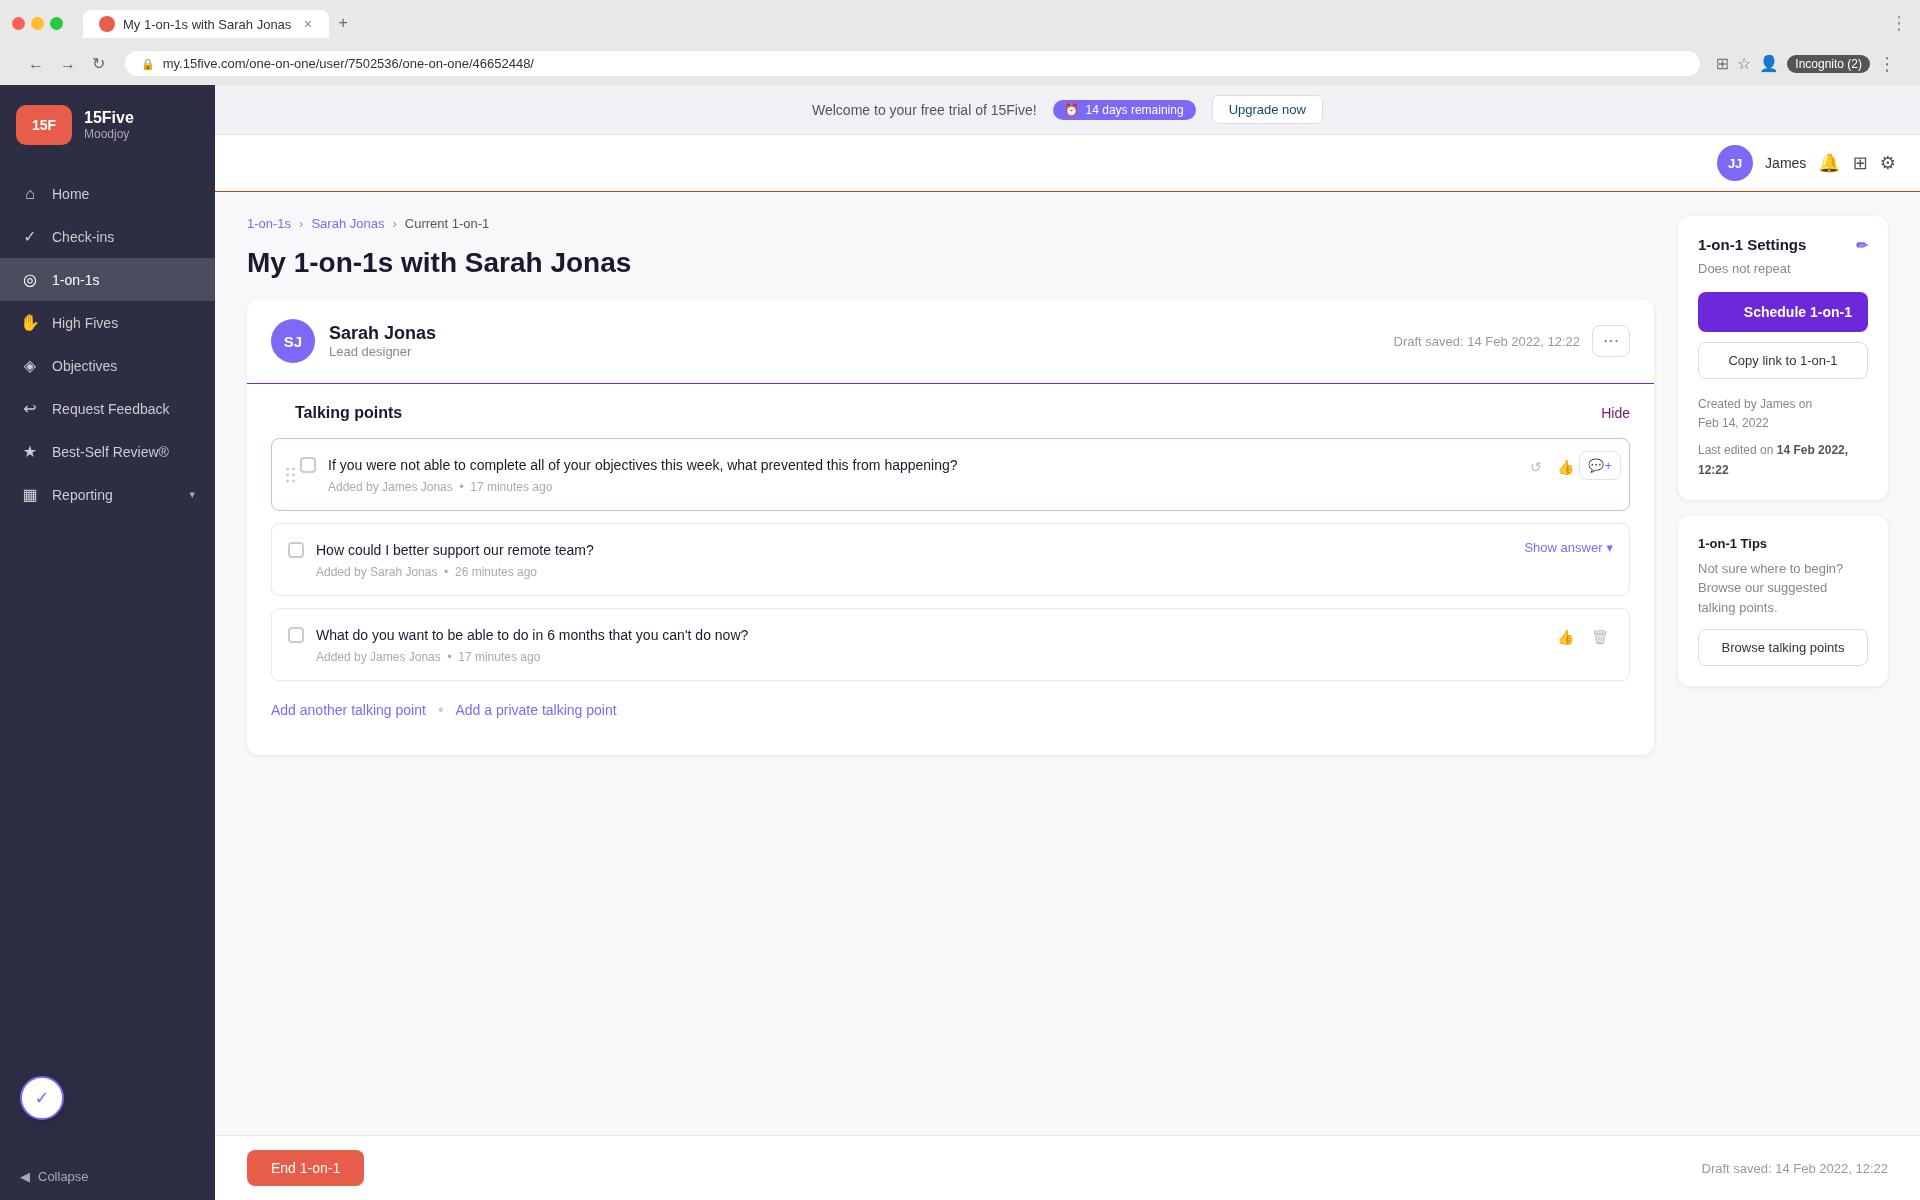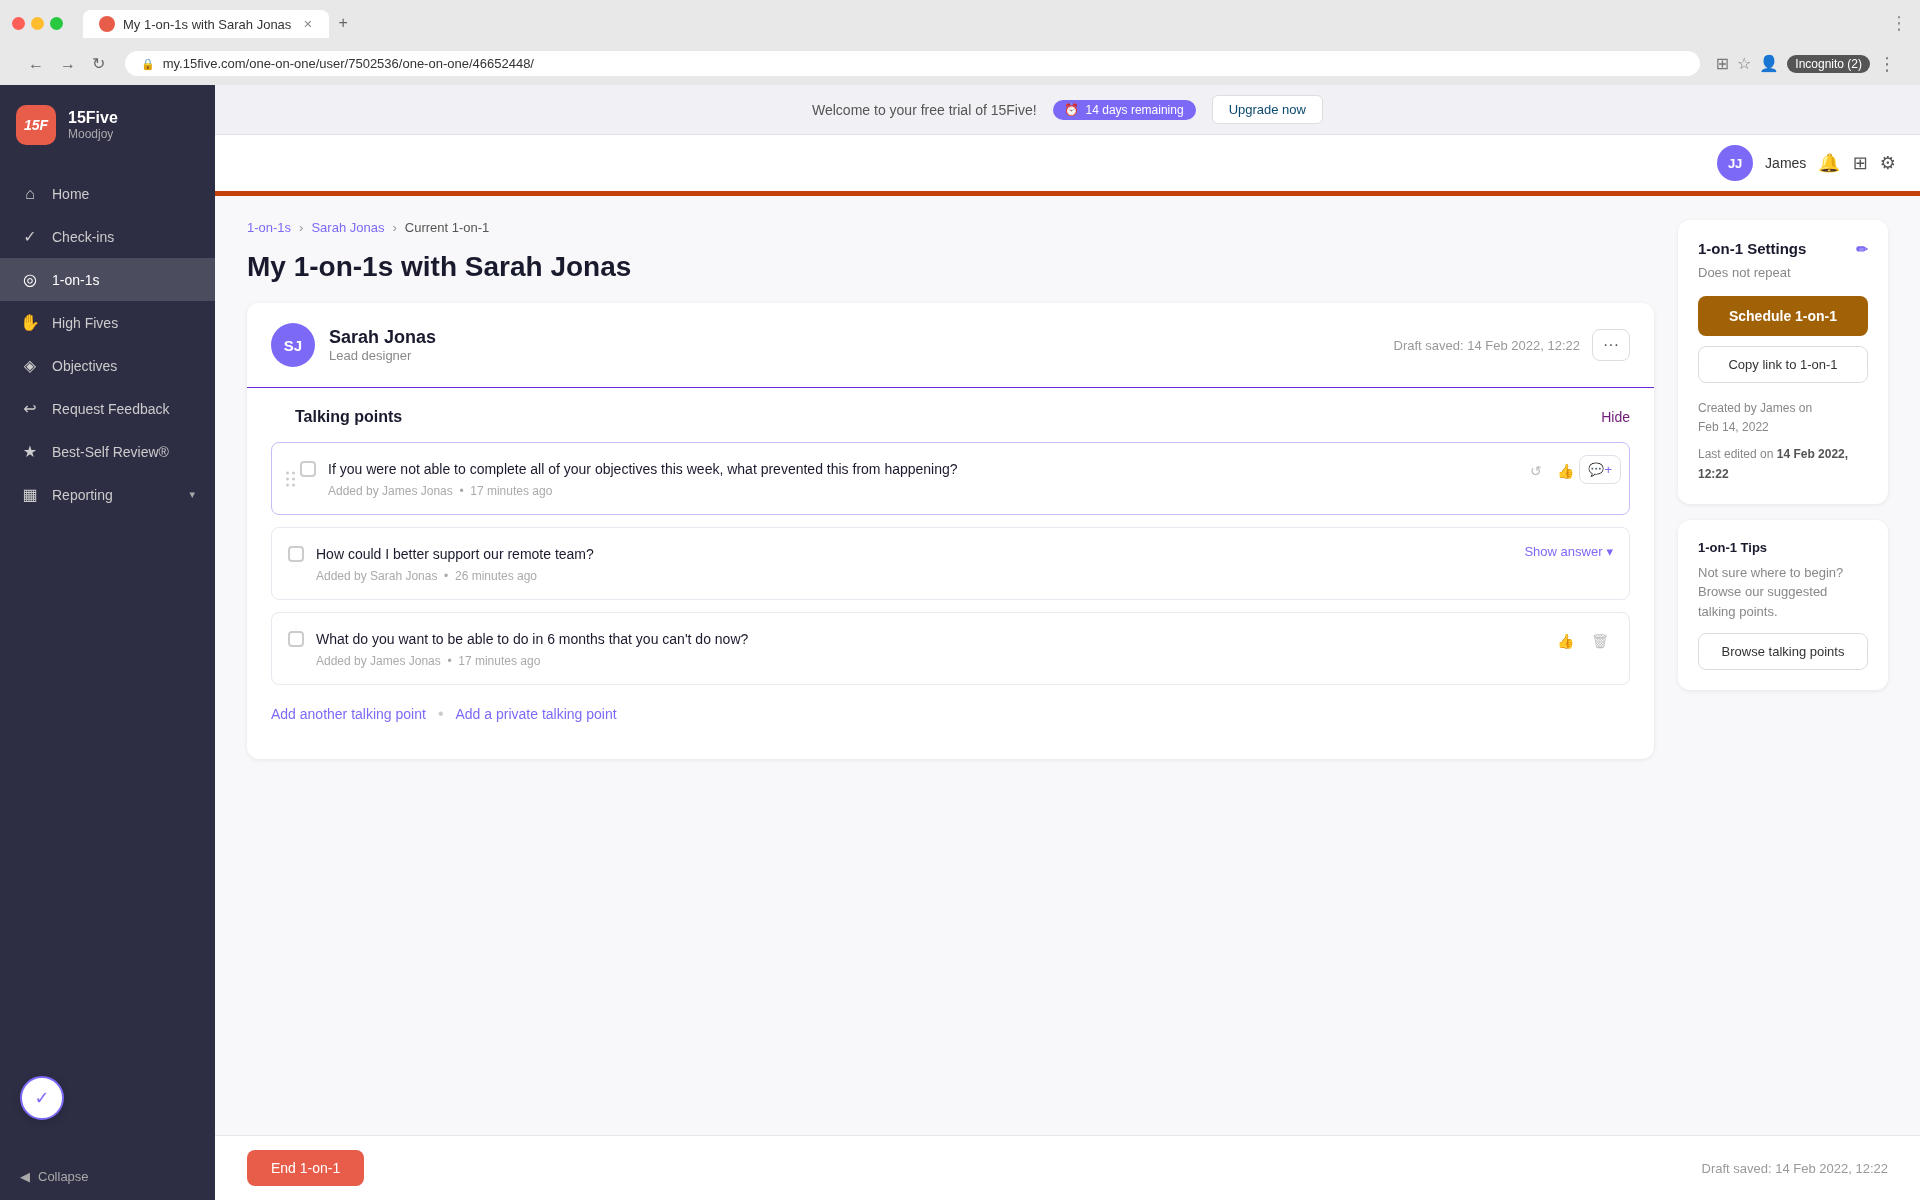--- a/index.html
+++ b/index.html
@@ -23,37 +23,37 @@
     .browser-actions { display: flex; gap: 8px; align-items: center; color: #666; font-size: 14px; }
     .incognito-badge { background: #555; color: white; padding: 2px 8px; border-radius: 12px; font-size: 12px; }
     .url-bar-row { display: flex; align-items: center; background: #e8e8e8; padding: 4px 12px 8px; gap: 8px; }
 
     
     .app { display: flex; flex: 1; height: calc(1200px - 90px); }
 
     
     .sidebar { width: 215px; background: #2d2d44; display: flex; flex-direction: column; color: white; flex-shrink: 0; }
     .sidebar-logo { padding: 20px 16px; display: flex; align-items: center; gap: 12px; }
-    .logo-icon { width: 40px; height: 40px; background: #e85d4a; border-radius: 10px; display: flex; align-items: center; justify-content: center; color: white; font-weight: bold; font-size: 14px; font-style: italic; }
+    .logo-icon { width: 56px; height: 40px; background: #e85d4a; border-radius: 10px; display: flex; align-items: center; justify-content: center; color: white; font-weight: bold; font-size: 14px; }
     .logo-text { font-size: 16px; font-weight: 600; color: white; }
     .logo-subtitle { font-size: 12px; color: #aaa; }
     .nav-items { flex: 1; padding: 8px 0; }
     .nav-item { display: flex; align-items: center; gap: 12px; padding: 12px 20px; color: #ccc; font-size: 14px; cursor: pointer; transition: background 0.15s; border-radius: 0; }
     .nav-item.active { background: rgba(255,255,255,0.15); color: white; }
     .nav-item-icon { width: 20px; text-align: center; font-size: 16px; }
     .nav-item-label { font-size: 14px; }
     .nav-bottom { padding: 16px 20px; }
     .collapse-btn { display: flex; align-items: center; gap: 8px; color: #aaa; font-size: 13px; cursor: pointer; }
 
     
     .main-content { flex: 1; display: flex; flex-direction: column; overflow: hidden; }
     .trial-banner { background: #f0f0f5; border-bottom: 1px solid #e0e0e8; padding: 10px 24px; display: flex; align-items: center; justify-content: center; gap: 16px; font-size: 14px; color: #555; }
     .days-badge { background: #7c6af7; color: white; border-radius: 20px; padding: 3px 12px; font-size: 12px; display: flex; align-items: center; gap: 6px; }
     .upgrade-btn { background: white; border: 1px solid #ddd; border-radius: 6px; padding: 6px 16px; font-size: 13px; cursor: pointer; color: #0c4a6e; }
-    .top-header { background: white; border-bottom: 5px solid #c2410c; padding: 10px 24px; display: flex; align-items: center; justify-content: flex-end; gap: 16px; }
+    .top-header { background: white; border-bottom: 1px solid #c2410c; padding: 10px 24px; display: flex; align-items: center; justify-content: flex-end; gap: 16px; }
     .user-area { display: flex; align-items: center; gap: 12px; }
     .user-avatar-small { width: 36px; height: 36px; background: #7c6af7; border-radius: 50%; display: flex; align-items: center; justify-content: center; color: white; font-size: 13px; font-weight: 600; }
     .header-icon { font-size: 18px; color: #555; cursor: pointer; }
 
     
     .content-area { flex: 1; overflow-y: auto; background: #f8f8fa; padding: 24px 32px; display: flex; gap: 24px; }
     .main-panel { flex: 1; }
     .breadcrumb { display: flex; align-items: center; gap: 8px; font-size: 13px; margin-bottom: 16px; }
     .breadcrumb a { color: #7c6af7; text-decoration: none; }
     .breadcrumb-sep { color: #999; }
@@ -94,21 +94,21 @@
     .bottom-bar { background: white; border-top: 1px solid #e8e8e8; padding: 14px 32px; display: flex; align-items: center; justify-content: space-between; }
     .end-btn { background: #e85d4a; color: white; border: none; border-radius: 8px; padding: 10px 24px; font-size: 14px; font-weight: 400; cursor: pointer; }
     .bottom-draft { font-size: 13px; color: #999; }
 
     
     .right-panel { width: 210px; flex-shrink: 0; }
     .settings-card { background: white; border-radius: 12px; box-shadow: 0 1px 4px rgba(0,0,0,0.08); padding: 20px; margin-bottom: 16px; }
     .settings-title { font-size: 15px; font-weight: 600; color: #1a1a2e; display: flex; align-items: center; justify-content: space-between; margin-bottom: 8px; }
     .edit-icon { color: #7c6af7; cursor: pointer; font-size: 14px; }
     .settings-value { font-size: 13px; color: #888; margin-bottom: 16px; }
-    .schedule-btn { background: #a16207; color: white; border: none; border-radius: 8px; padding: 12px 16px; font-size: 14px; font-weight: 600; cursor: pointer; width: 100%; margin-bottom: 10px; }
+    .schedule-btn { background: #6d28d9; color: white; border: none; border-radius: 8px; padding: 12px 16px; font-size: 14px; font-weight: 600; cursor: pointer; width: 100%; margin-bottom: 10px; text-align: right; }
     .copy-link-btn { background: white; color: #333; border: 1px solid #ddd; border-radius: 8px; padding: 10px 16px; font-size: 13px; cursor: pointer; width: 100%; }
     .meta-info { margin-top: 16px; font-size: 12px; color: #888; line-height: 1.6; }
     .meta-info strong { color: #555; }
     .tips-card { background: white; border-radius: 12px; box-shadow: 0 1px 4px rgba(0,0,0,0.08); padding: 20px; }
     .tips-title { font-size: 13px; font-weight: 600; color: #1a1a2e; margin-bottom: 8px; }
     .tips-text { font-size: 13px; color: #888; line-height: 1.5; margin-bottom: 12px; }
     .browse-btn { background: white; color: #333; border: 1px solid #ddd; border-radius: 8px; padding: 10px 16px; font-size: 13px; cursor: pointer; width: 100%; }
 
     
     .checkmark-widget { position: fixed; bottom: 80px; left: 20px; width: 44px; height: 44px; background: white; border-radius: 50%; border: 2px solid #7c6af7; display: flex; align-items: center; justify-content: center; box-shadow: 0 2px 8px rgba(0,0,0,0.15); cursor: pointer; color: #7c6af7; font-size: 18px; z-index: 100; }

